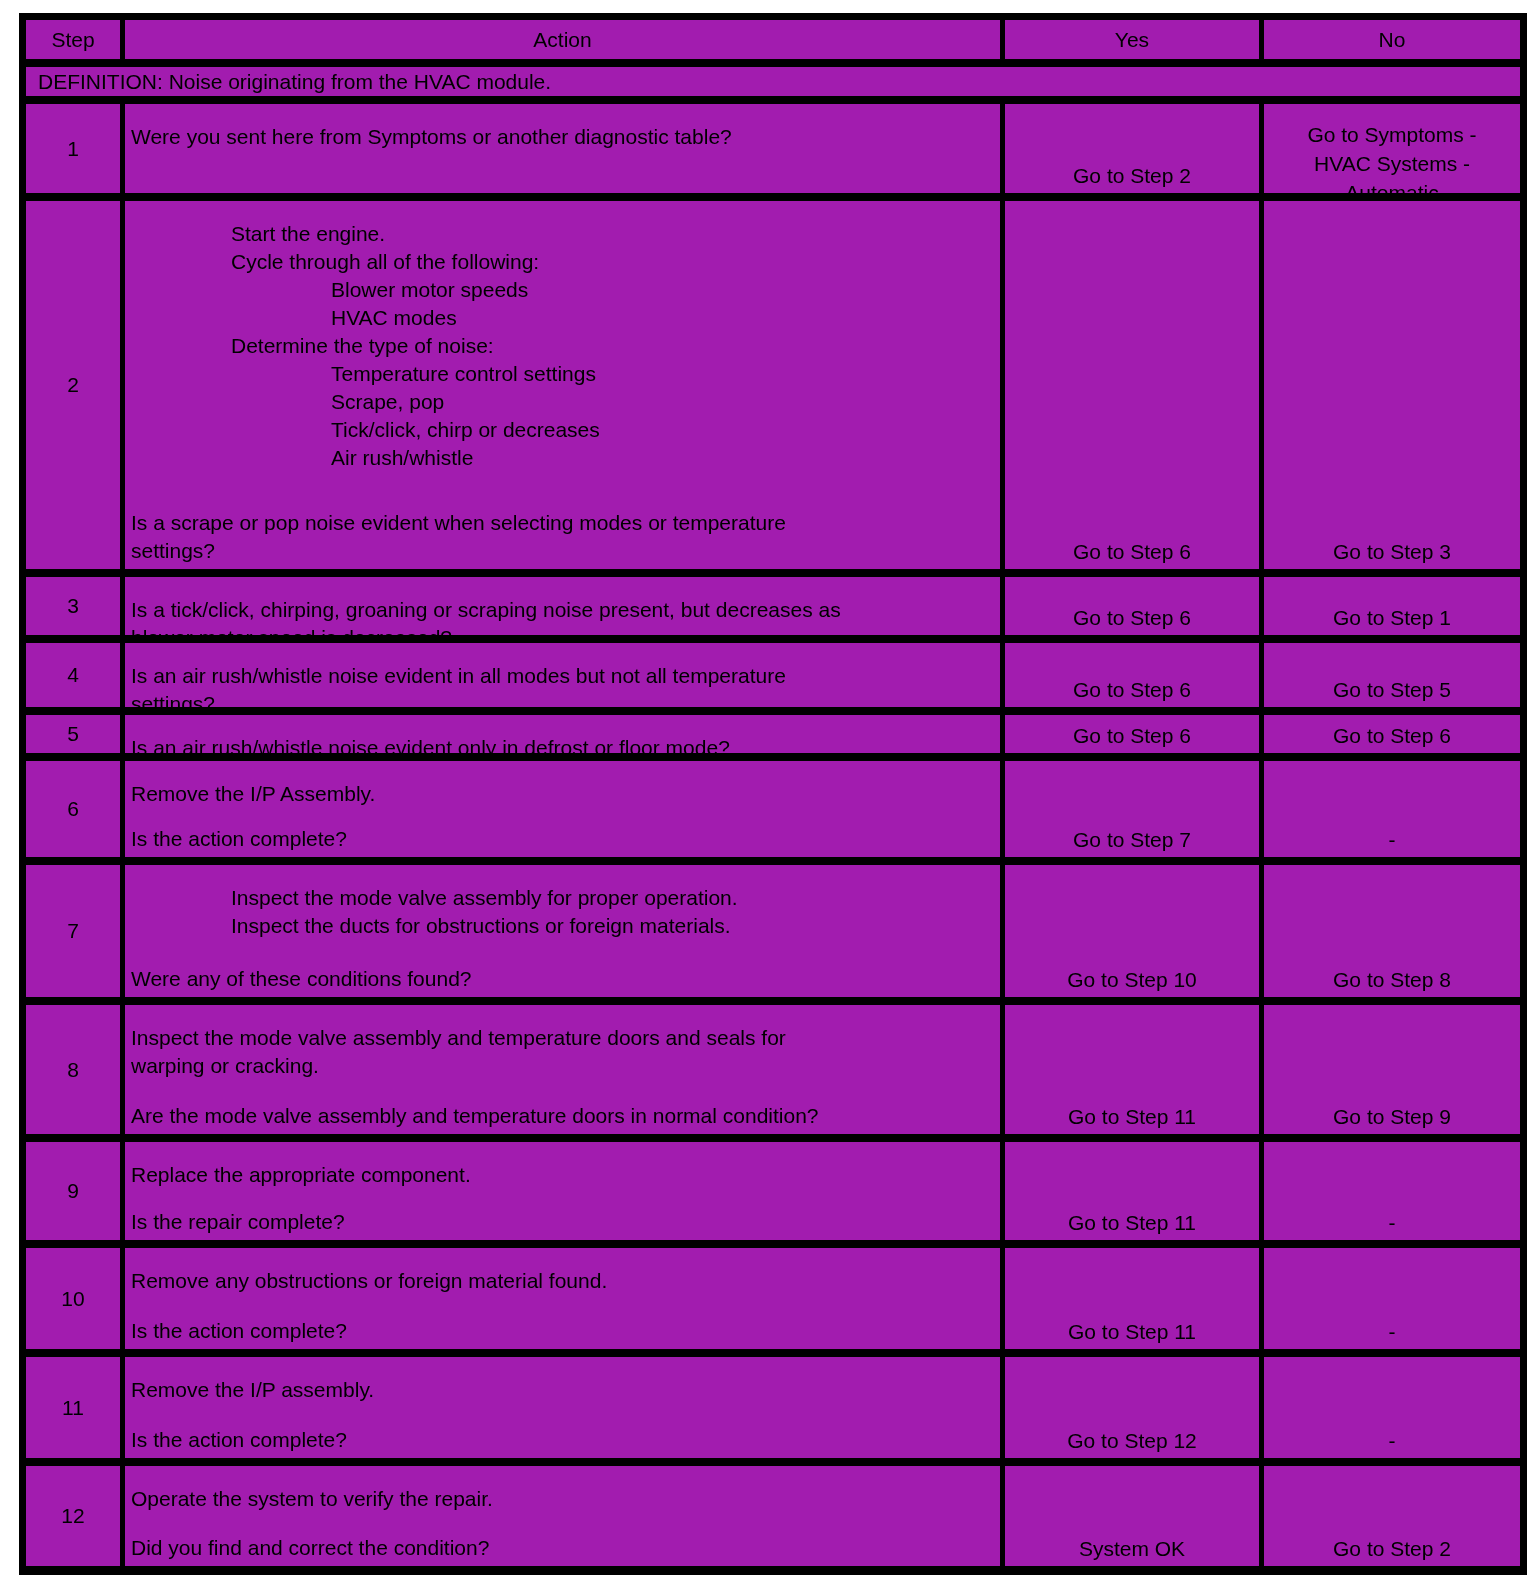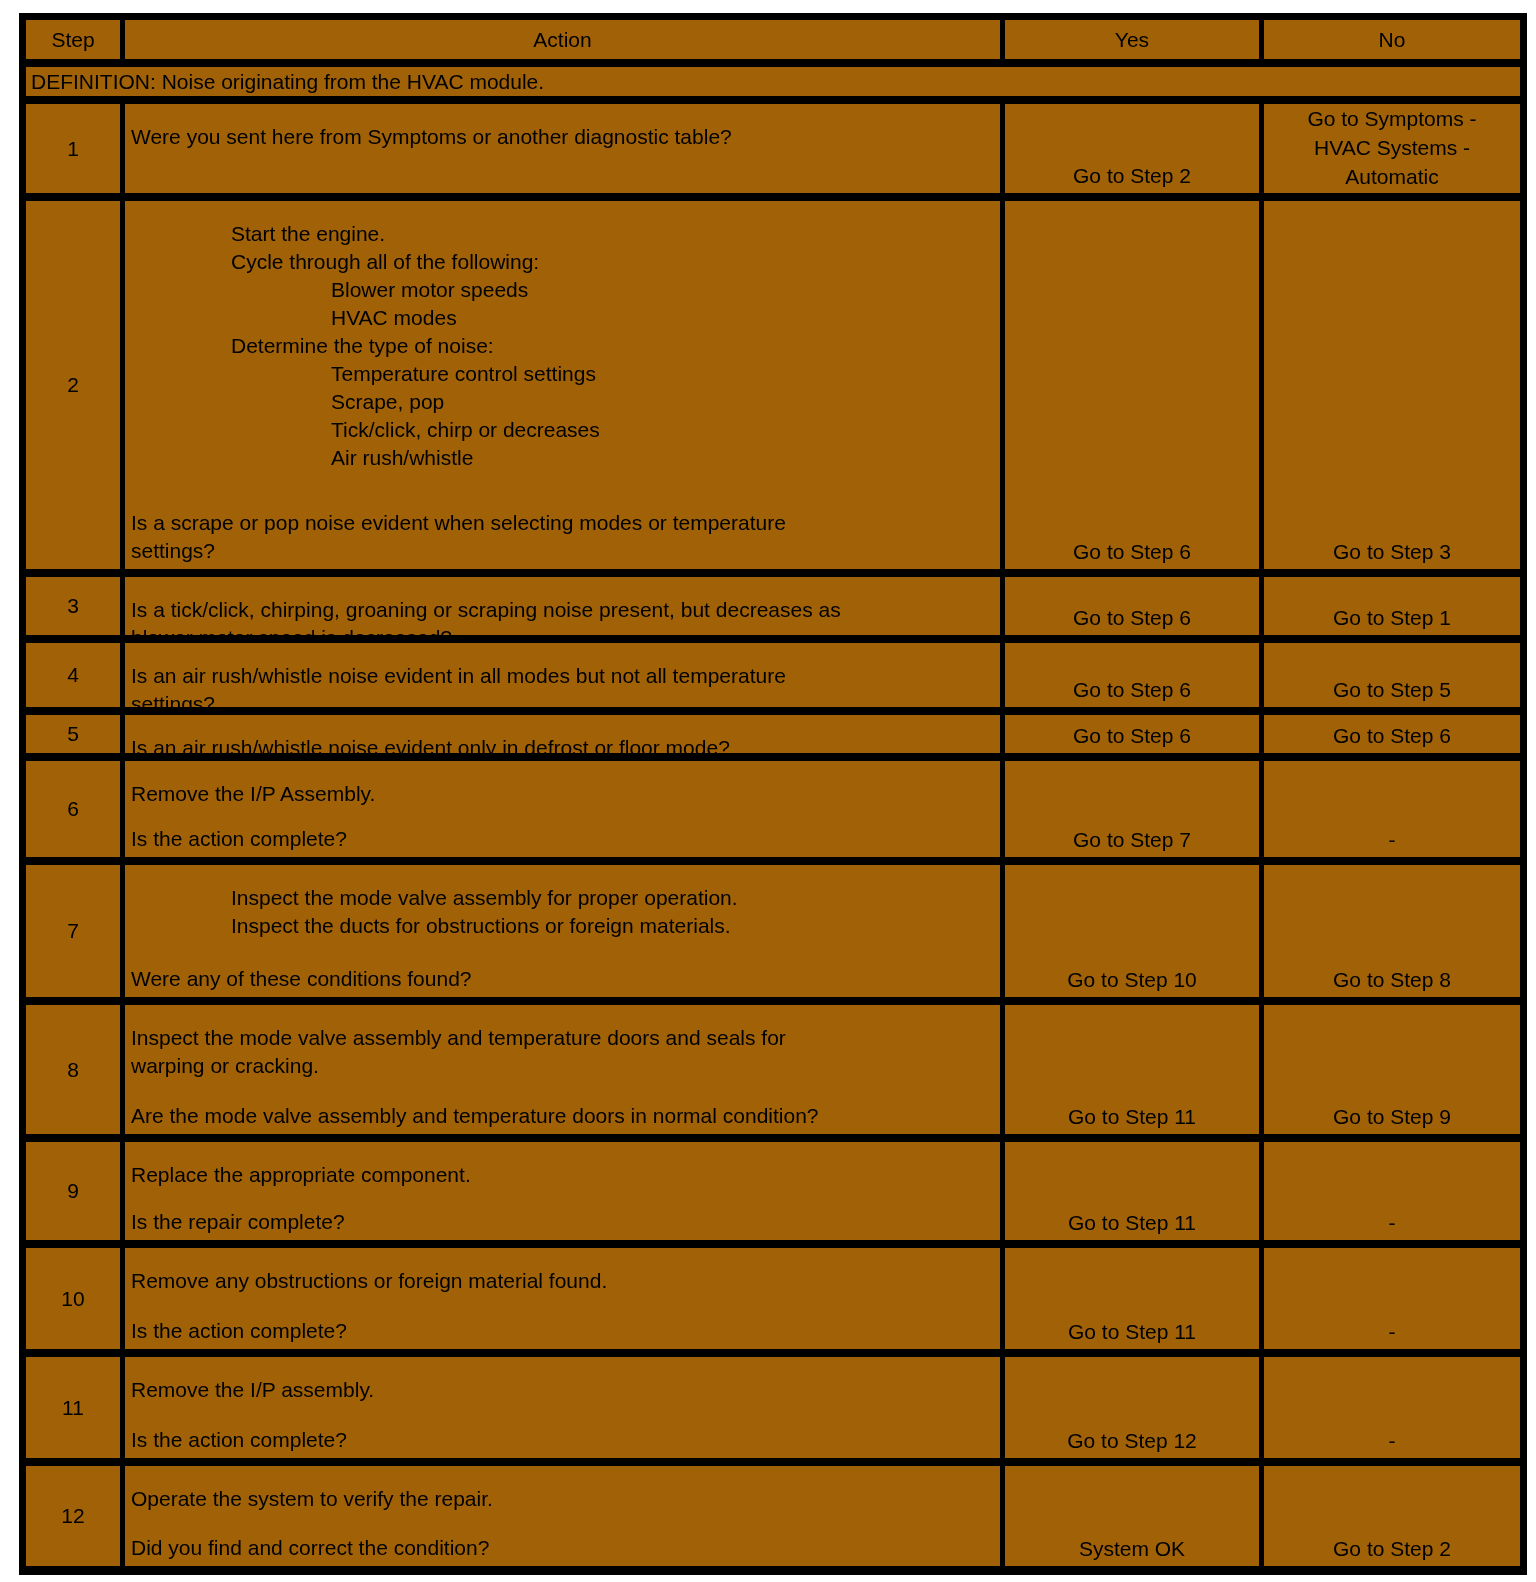--- a/index.html
+++ b/index.html
@@ -21,51 +21,51 @@
     grid-template-columns: 94px 875px 254px 256px;
     grid-template-rows: 39px 29px 89px 368px 58px 64px 38px 96px 132px 129px 98px 101px 101px 100px;
     gap: 8px 5px;
     background: #000000;
     width: 1494px;
     box-sizing: content-box;
     padding: 7px 7px 9px 7px;
     margin: 13px 0 0 19px;
   }
   .cell {
-    background: #a16207;
+    background: #a21caf;
     display: flex;
     overflow: hidden;
   }
   .hdr-cell {
     align-items: center;
     justify-content: center;
   }
   .def-cell {
     grid-column: 1 / -1;
     align-items: center;
-    padding-left: 5px;
+    padding-left: 12px;
   }
   .step-cell {
     align-items: center;
     justify-content: center;
   }
   .action-cell {
     flex-direction: column;
     justify-content: space-between;
     padding: 19px 6px 4px 6px;
   }
   .ans-cell {
     align-items: flex-end;
     justify-content: center;
     text-align: center;
     padding-bottom: 5px;
   }
   .ans-cell.top-align {
     align-items: flex-start;
-    padding-top: 0;
+    padding-top: 16px;
   }
   .line { line-height: 28px; }
   .i1 { margin-left: 100px; }
   .i2 { margin-left: 200px; }
   .multiline .line { line-height: 29px; }
 </style>
 </head>
 <body>
 
 <div class="page">

